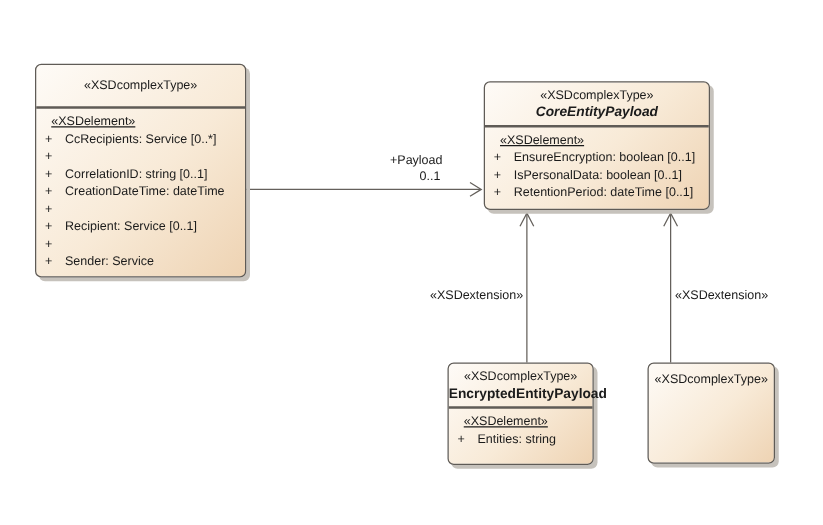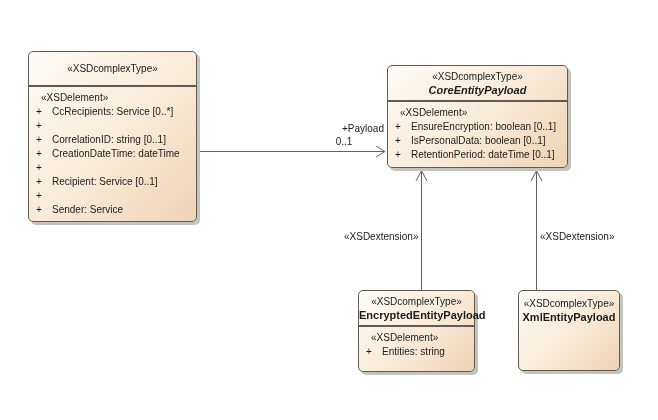--- a/index.html
+++ b/index.html
@@ -38,32 +38,32 @@
     display: flex;
     flex-direction: column;
     justify-content: center;
     text-align: center;
   }
   .uml-head.with-divider { border-bottom: 2px solid #5f5b56; }
   .stereo { font-size: 10px; line-height: 13px; }
   .cls-name { font-size: 11px; line-height: 14px; font-weight: bold; }
   .cls-name.abstract { font-style: italic; }
   .attrs { padding: 4px 3px 0 7px; font-size: 10px; }
-  .sec-label { line-height: 14px; padding-left: 5px; }
+  .sec-label { line-height: 14px; padding-left: 5px; text-decoration: underline; }
   .attr-row { display: flex; line-height: 14px; white-space: nowrap; }
   .attr-vis { width: 16px; flex: none; }
   .attr-text { flex: 1; overflow: hidden; }
   .conn-label {
     position: absolute;
     font-size: 10px;
     line-height: 12px;
     white-space: nowrap;
     color: #1b1b1b;
   }
-  .lbl-right { text-align: right; }
+  .lbl-right { }
   .lbl-center { text-align: center; }
 </style>
 </head>
 <body>
 
 <div class="diagram">
 
 
   <svg class="connector-layer" width="658" height="420" viewBox="0 0 658 420" fill="none" stroke="#64605b" stroke-width="1">
     <g>
@@ -155,17 +155,16 @@
       <div class="attr-row">
         <span class="attr-vis">+</span>
         <span class="attr-text">Entities: string</span>
       </div>
     </div>
   </div>
 
   <div class="uml-class" style="left:518px; top:290px; width:102px; height:81px;">
     <div class="uml-head" style="height:38px; padding-top:6px; justify-content:flex-start;">
       <div class="stereo">«XSDcomplexType»</div>
-      <div class="cls-name">XmlEntityPayload</div>
     </div>
   </div>
 
 </div>
 
 </body></html>

